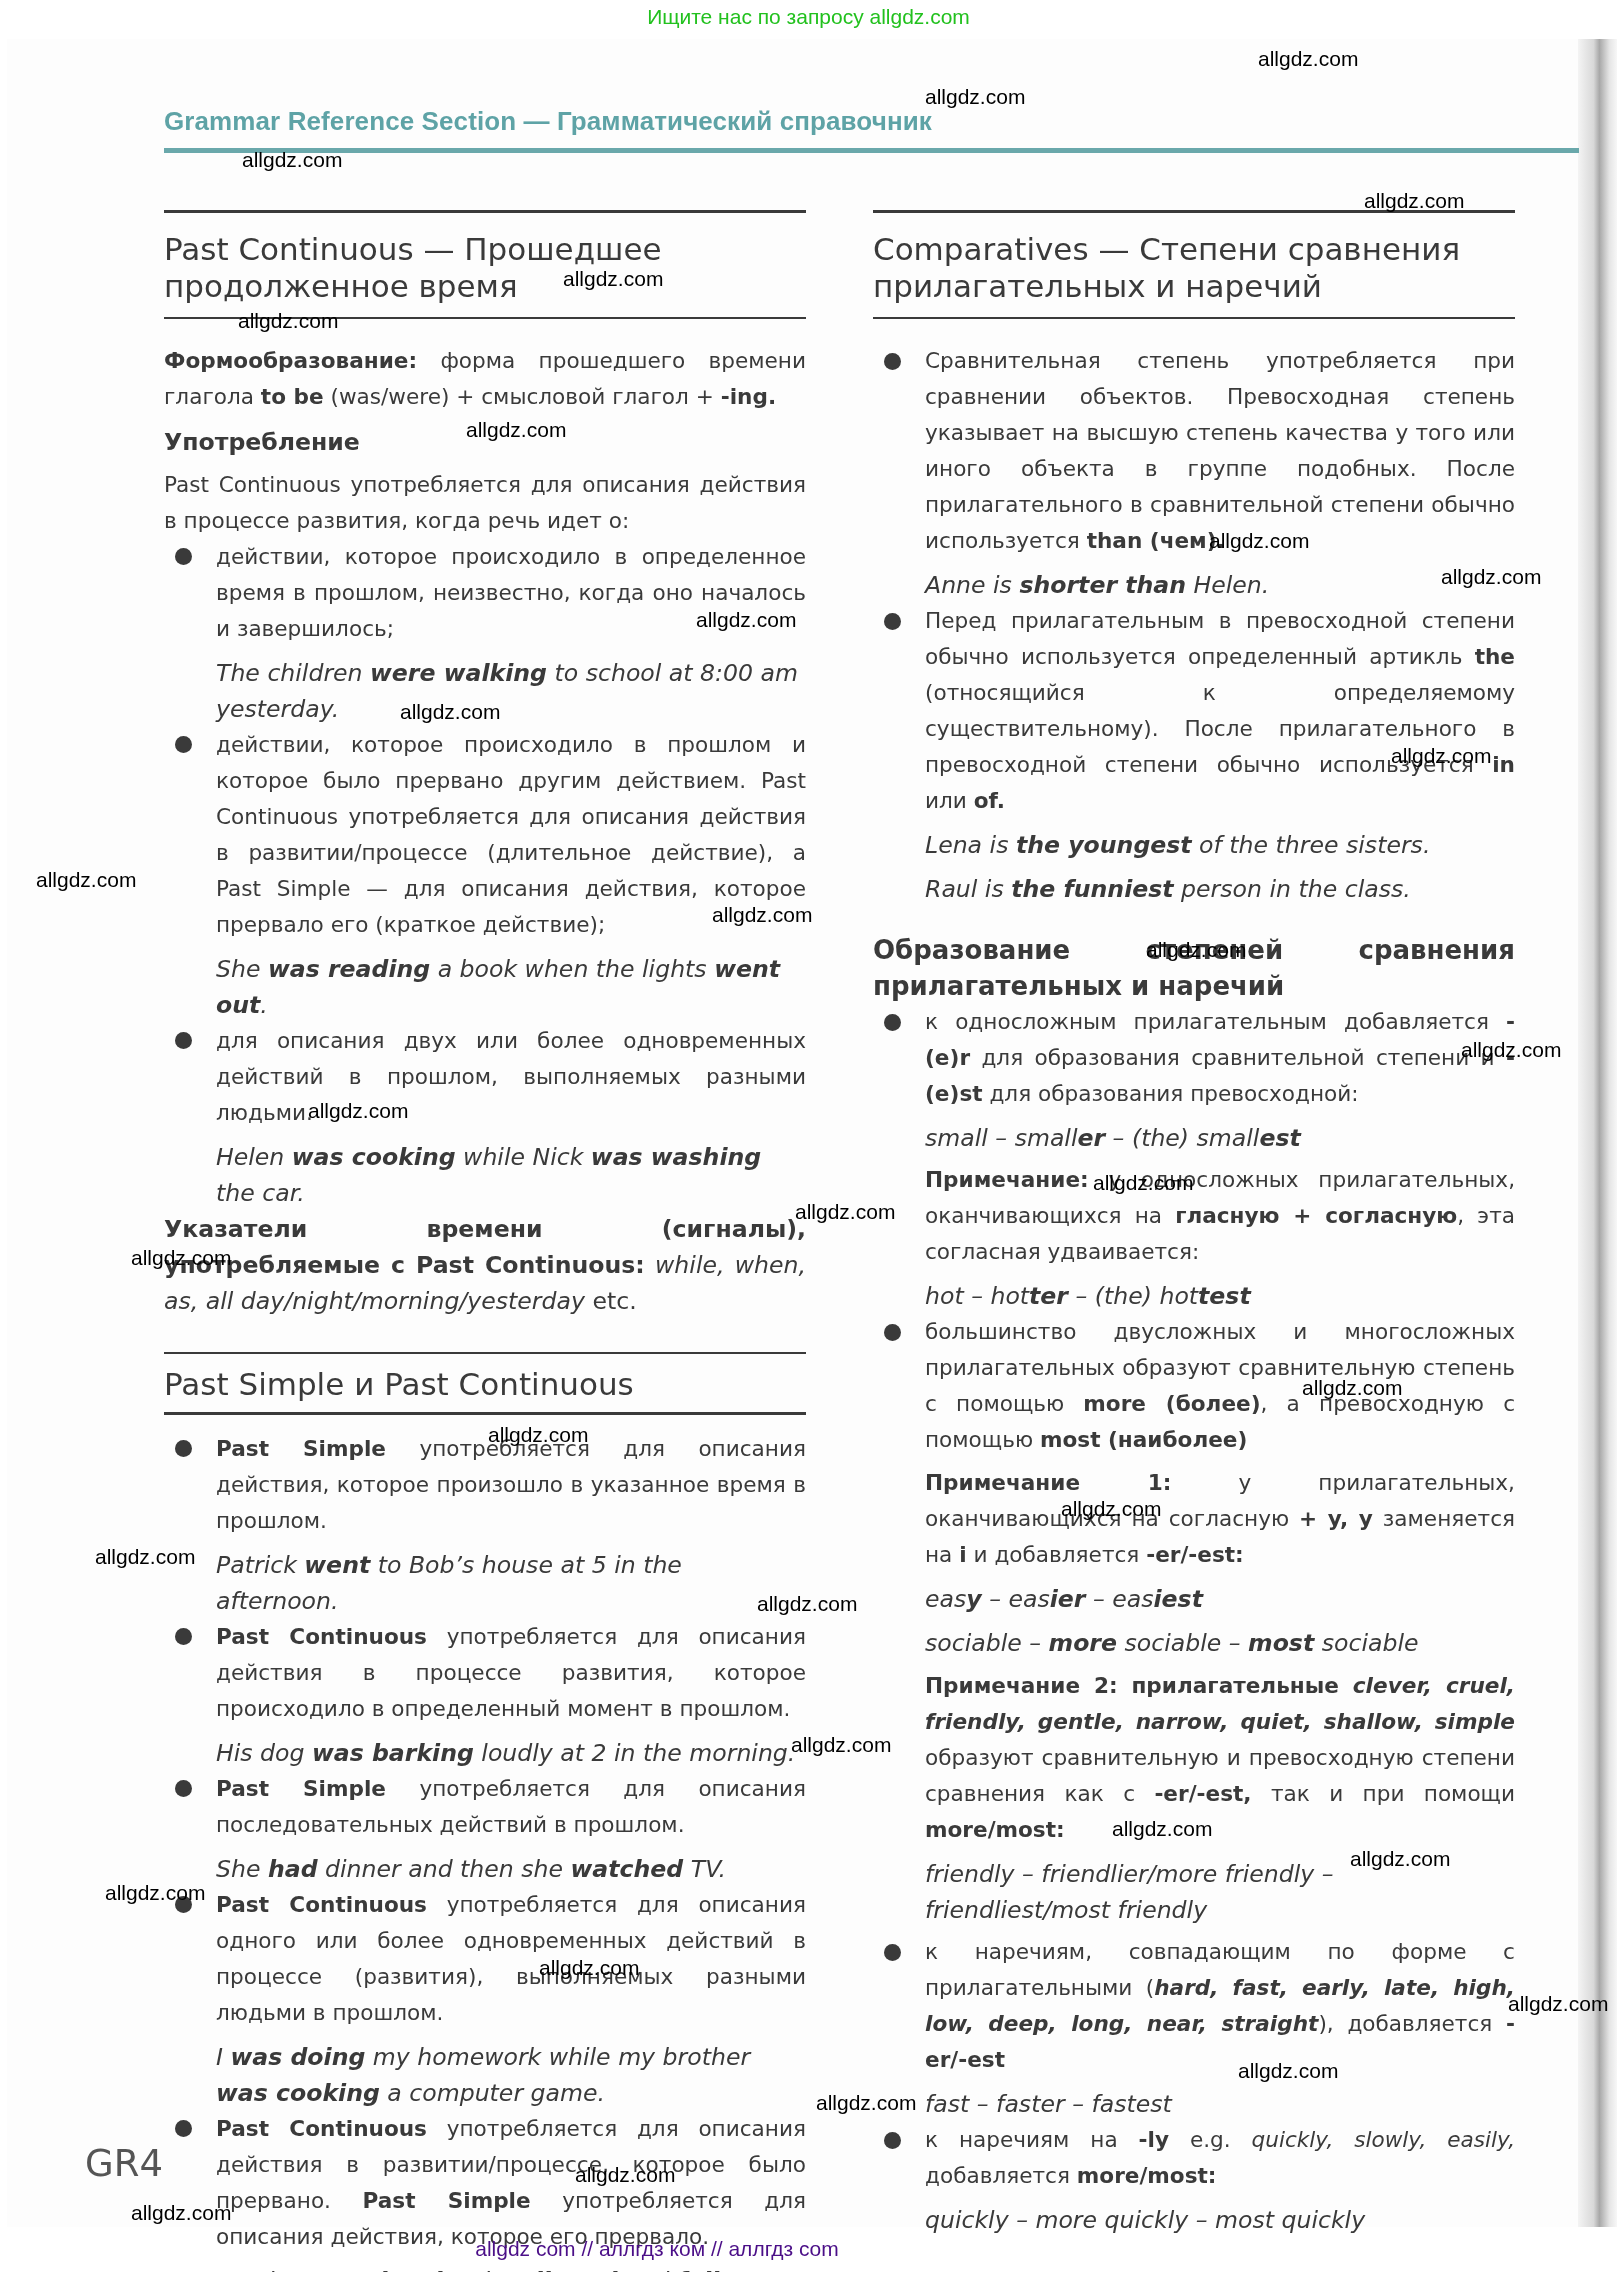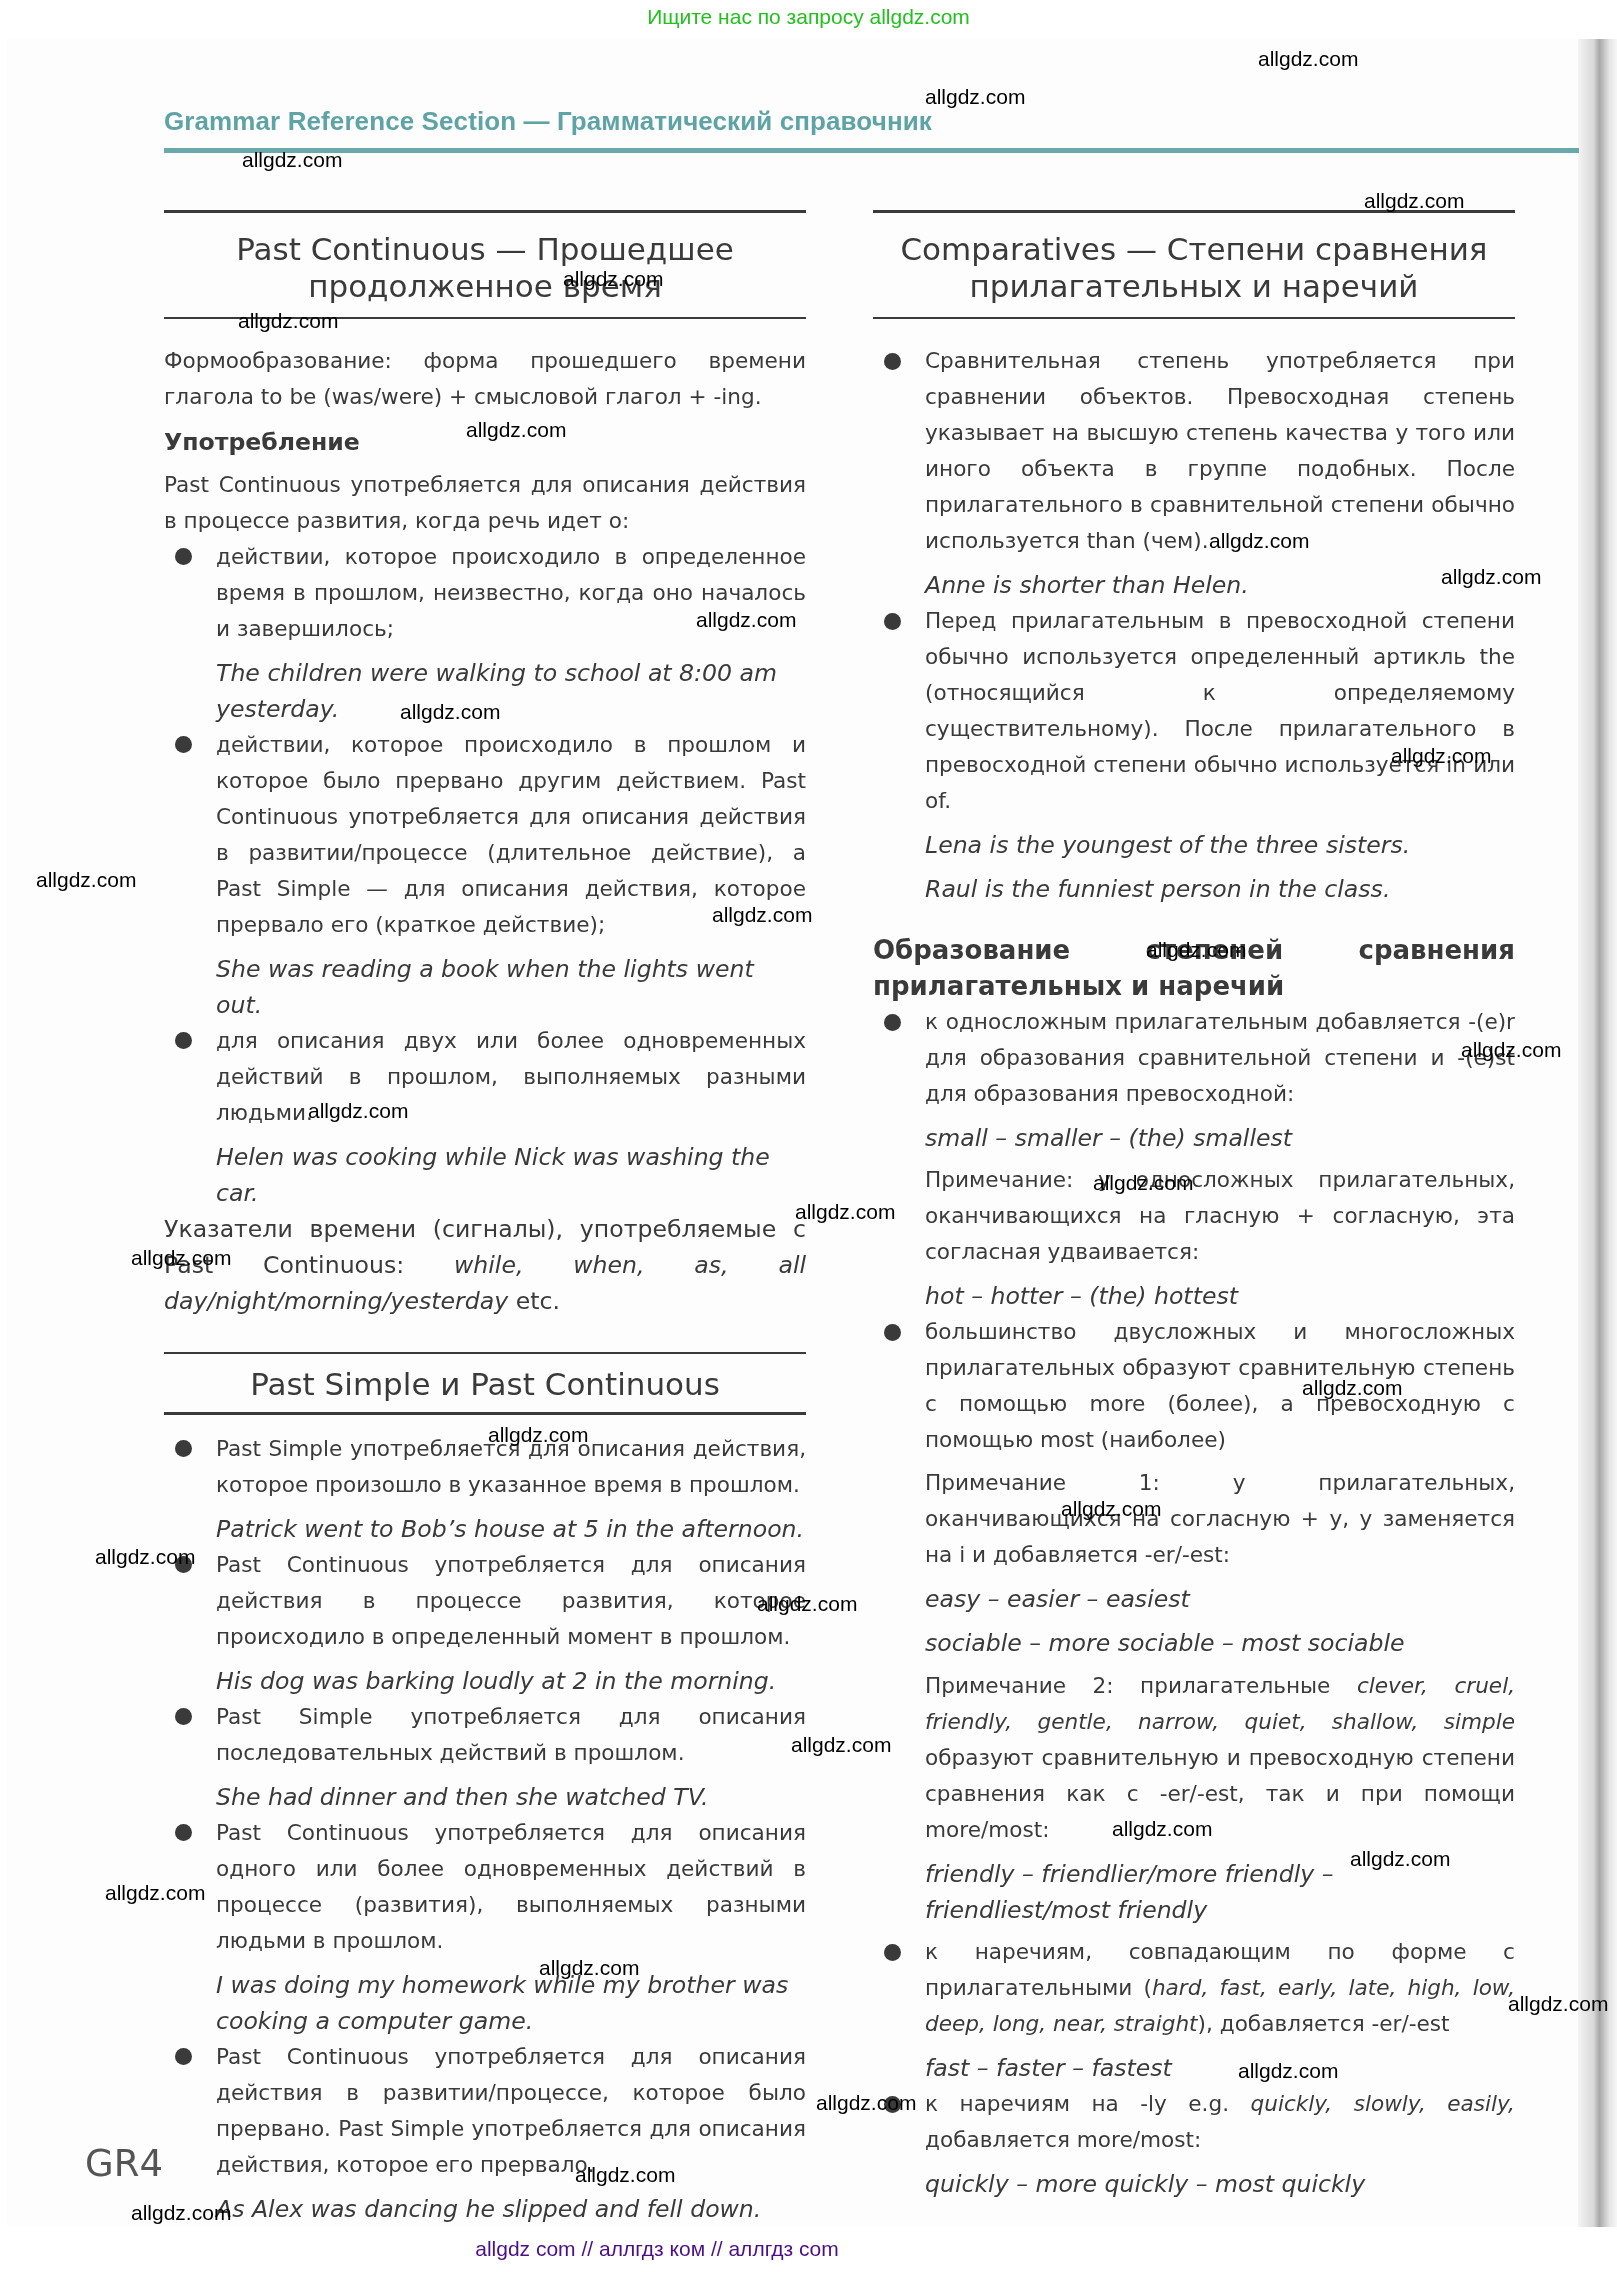--- a/index.html
+++ b/index.html
@@ -14,24 +14,24 @@
 
   .section-header { position: absolute; left: 164px; top: 106px; font-family: "Liberation Sans", sans-serif;
     font-weight: bold; font-size: 26px; color: #5ea3a6; letter-spacing: 0.1px; }
   .header-rule { position: absolute; left: 164px; top: 148px; width: 1415px; height: 5.2px; background: #6aa8ab; }
 
   .col { position: absolute; top: 210px; }
   .col-left { left: 164px; width: 642px; }
   .col-right { left: 873px; width: 642px; }
 
   .rule { height: 2.6px; background: #3a3a3a; width: 100%; }
-  .title { font-size: 31px; line-height: 37px; font-weight: normal; color: #3a3a3a; padding: 18.3px 0 11.8px; text-align: center; }
+  .title { font-size: 31px; line-height: 37px; font-weight: normal; color: #3a3a3a; padding: 18.3px 0 11.8px; }
   .p { font-size: 21.6px; line-height: 36px; text-align: justify; }
   .sub { font-size: 23.6px; font-weight: bold; line-height: 36px; margin-top: 9.2px; }
-  .b { font-weight: normal; }
+  .b { font-weight: bold; }
   .i { font-style: italic; }
   .ex { font-style: italic; font-size: 23.6px; line-height: 36px; margin-top: 8px; }
 
   .bullet { position: relative; padding-left: 52px; }
   .bullet::before { content: ""; position: absolute; left: 11px; top: 9.8px; width: 17px; height: 17px; border-radius: 50%; background: #3a3a3a; }
   .gap { height: 6.6px; }
 
   .page-num { position: absolute; left: 85px; top: 2142px; font-size: 37px; color: #555; }
 
   .wm { position: absolute; font-family: "Liberation Sans", sans-serif; font-size: 21px; color: #000000; }

